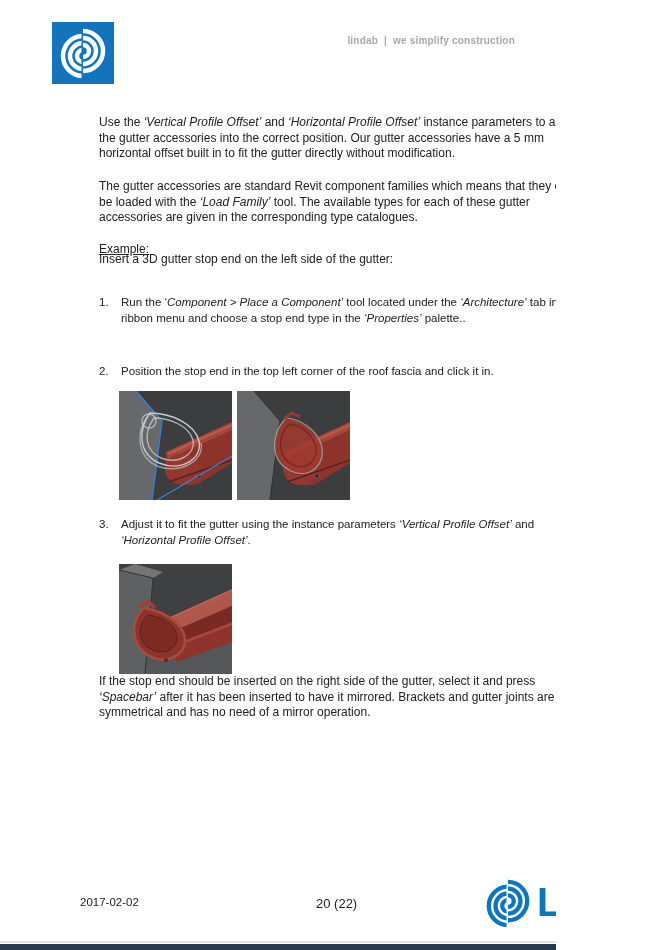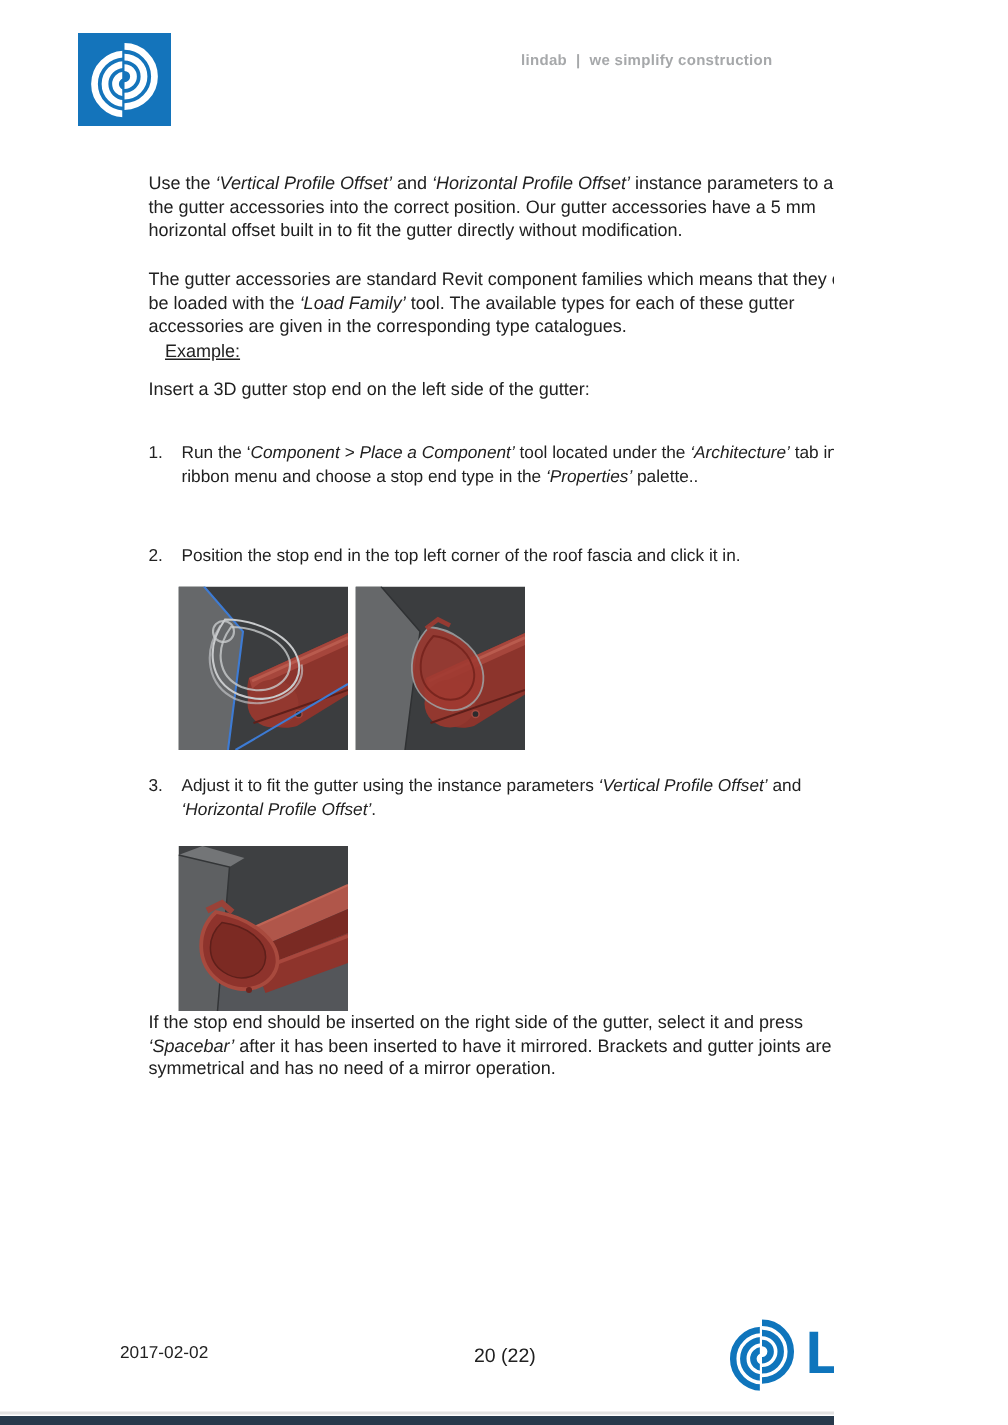--- a/index.html
+++ b/index.html
@@ -62,21 +62,21 @@
       </g>
       <rect x="47" y="0" width="3" height="104" fill="#1474BB"></rect>
     </svg>
   </div>
   <div class="tagline">lindab  |  we simplify construction</div>
 
   <p class="txt" style="top:103px;"><span>Use the </span><em>‘Vertical Profile Offset’</em><span> and </span><em>‘Horizontal Profile Offset’</em><span> instance parameters to adjust the gutter accessories into the correct position. Our gutter accessories have a 5 mm horizontal offset built in to fit the gutter directly without modification.</span></p>
 
   <p class="txt" style="top:167px;"><span>The gutter accessories are standard Revit component families which means that they can be loaded with the </span><em>‘Load Family’</em><span> tool. The available types for each of these gutter accessories are given in the corresponding type catalogues.</span></p>
 
-  <p class="txt" style="top:215px;margin-left:11px;"><span class="example">Example:</span></p>
+  <p class="txt" style="top:230px;"><span class="example">Example:</span></p>
 
   <p class="txt" style="top:240px;">Insert a 3D gutter stop end on the left side of the gutter:</p>
 
   <div class="step" style="top:295px;">
     <span class="num">1.</span>
     <span class="stxt"><span>Run the ‘</span><em>Component &gt; Place a Component’</em><span> tool located under the </span><em>‘Architecture’</em><span> tab in the ribbon menu and choose a stop end type in the </span><em>‘Properties’</em><span> palette..</span></span>
   </div>
 
   <div class="step" style="top:364px;">
     <span class="num">2.</span>

